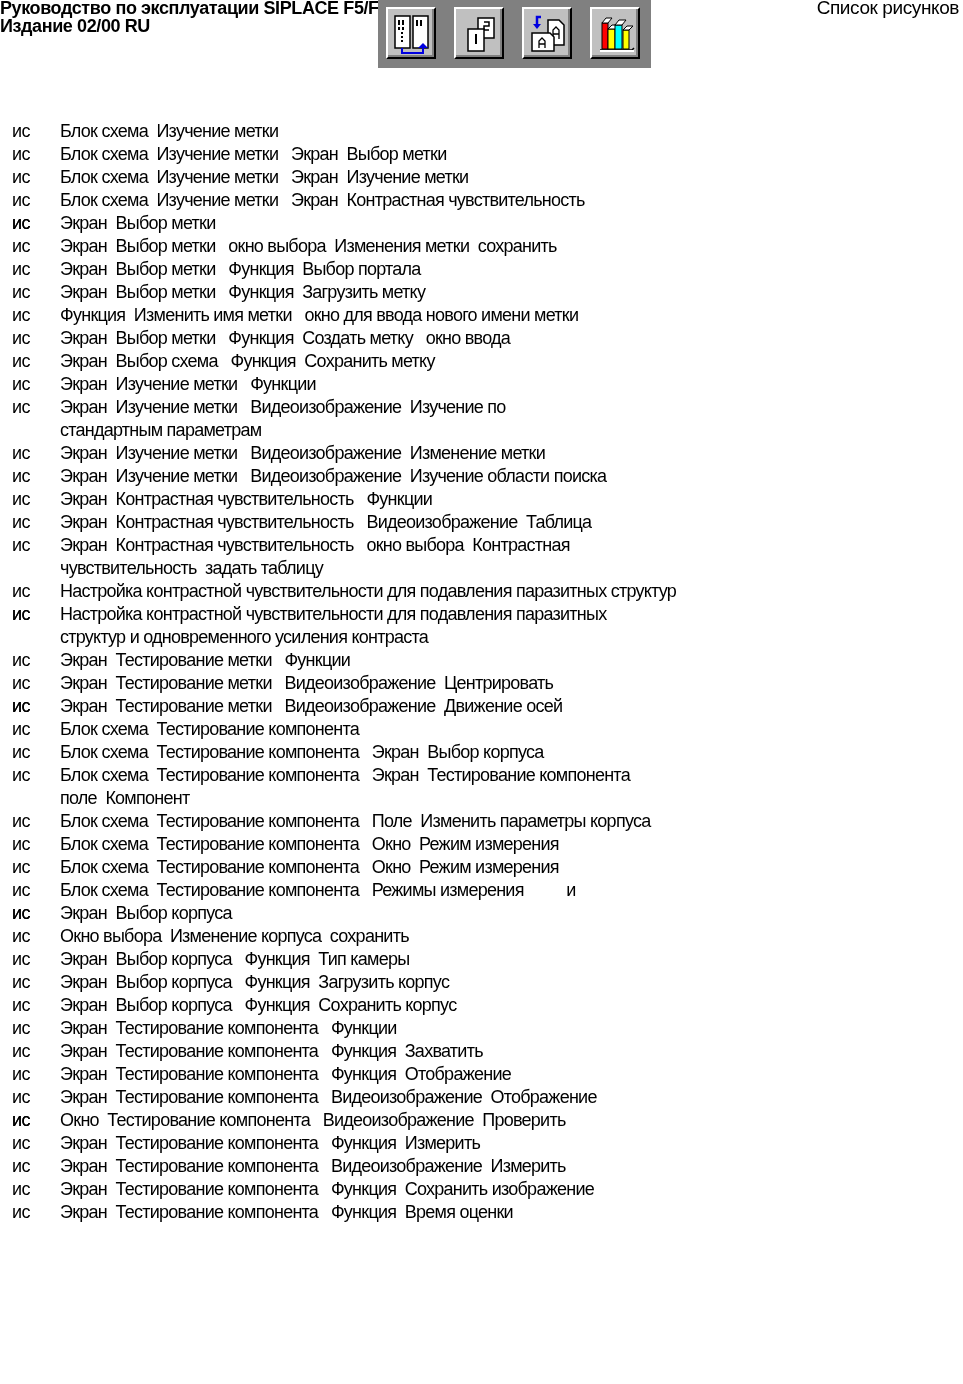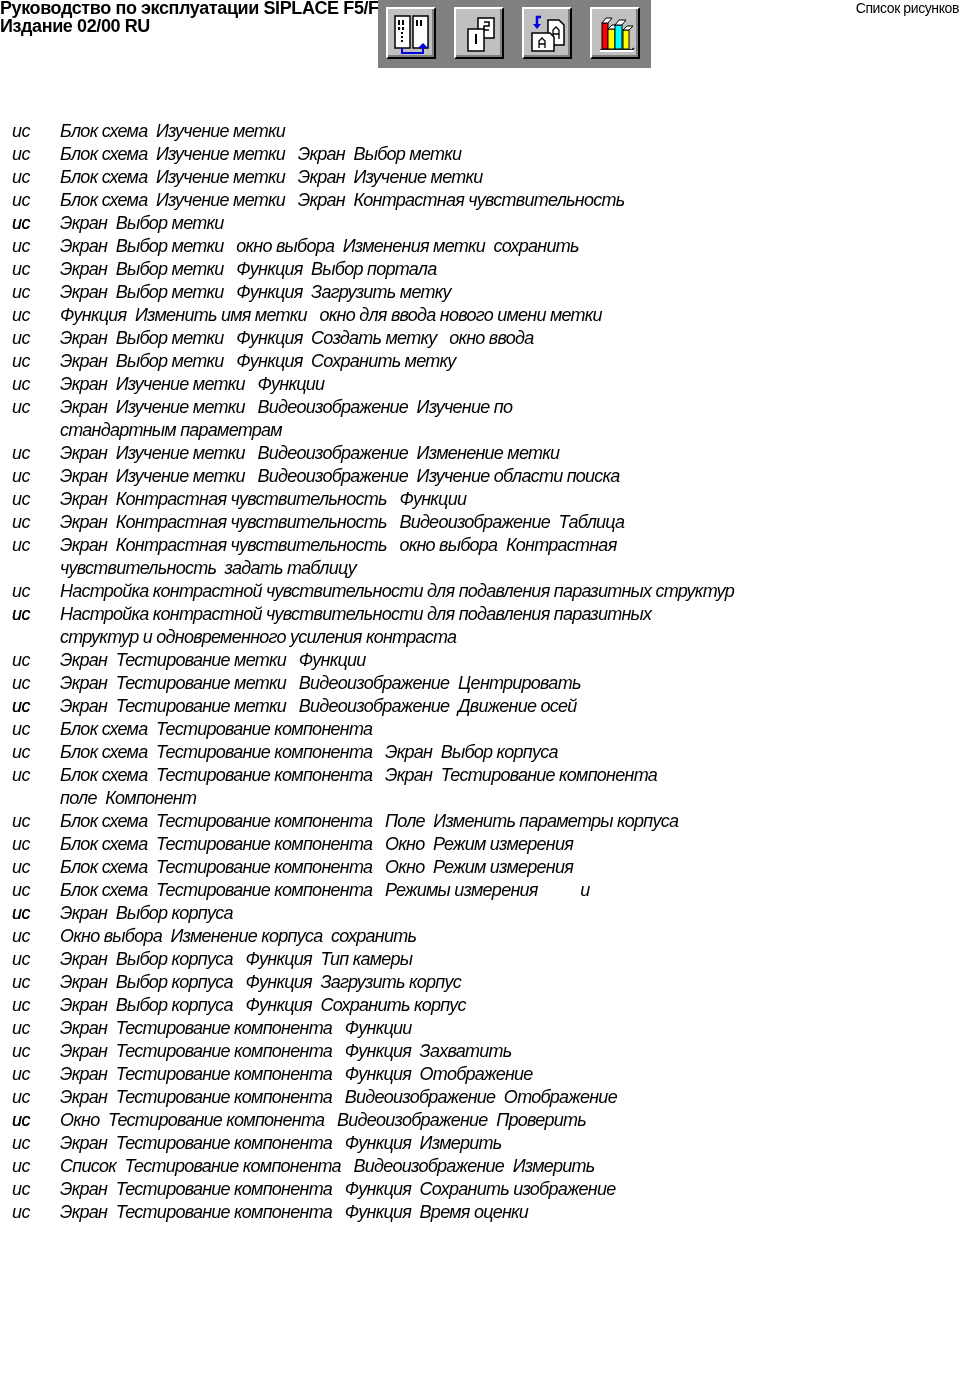--- a/index.html
+++ b/index.html
@@ -6,37 +6,37 @@
     body {
       width: 963px; height: 1384px; position: relative; overflow: hidden;
       font-family: "Liberation Sans", sans-serif; color: #000;
     }
     .hdr-left {
       position: absolute; left: 0; top: -1px;
       font-size: 18px; line-height: 18px; letter-spacing: -0.4px; font-weight: bold;
     }
     .hdr-right {
       position: absolute; right: 4px; top: -1px;
-      font-size: 14px; line-height: 18px; letter-spacing: -0.4px;
+      font-size: 19px; line-height: 18px; letter-spacing: -0.4px;
     }
     .toolbar {
       position: absolute; left: 378px; top: 0; width: 273px; height: 68px;
       background: #808080;
     }
     .tb-btn {
       position: absolute; top: 7px; width: 50px; height: 52px;
       background: #c0c0c0;
       border-top: 2px solid #ffffff; border-left: 2px solid #ffffff;
       border-right: 2px solid #000000; border-bottom: 2px solid #000000;
       box-shadow: inset -2px -2px 0 #808080;
       box-sizing: border-box;
     }
     .tb-btn svg { position: absolute; left: 4px; top: 4px; }
     .list { position: absolute; left: 0; top: 120px; width: 963px; }
-    .row { position: relative; font-style: italic; }
+    .row { position: relative; }
     .row .lbl {
       position: absolute; left: 12px; top: 0;
       font-size: 18px; line-height: 23px; letter-spacing: -0.6px;
     }
     .row .desc {
       margin-left: 60px; width: 720px;
       font-size: 18px; line-height: 23px; letter-spacing: -0.75px;
       white-space: pre-wrap;
     }
   </style>
@@ -140,21 +140,21 @@
     <div class="row">
       <span class="lbl">ис</span>
       <div class="desc">Функция  Изменить имя метки   окно для ввода нового имени метки</div>
     </div>
     <div class="row">
       <span class="lbl">ис</span>
       <div class="desc">Экран  Выбор метки   Функция  Создать метку   окно ввода</div>
     </div>
     <div class="row">
       <span class="lbl">ис</span>
-      <div class="desc">Экран  Выбор метки   Функция  Сохранить метку</div>
+      <div class="desc">Экран  Выбор схема   Функция  Сохранить метку</div>
     </div>
     <div class="row">
       <span class="lbl">ис</span>
       <div class="desc">Экран  Изучение метки   Функции</div>
     </div>
     <div class="row">
       <span class="lbl">ис</span>
       <div class="desc">Экран  Изучение метки   Видеоизображение  Изучение по
 стандартным параметрам</div>
     </div>
@@ -280,21 +280,21 @@
     <div class="row">
       <span class="lbl">ис</span>
       <div class="desc">Окно  Тестирование компонента   Видеоизображение  Проверить</div>
     </div>
     <div class="row">
       <span class="lbl">ис</span>
       <div class="desc">Экран  Тестирование компонента   Функция  Измерить</div>
     </div>
     <div class="row">
       <span class="lbl">ис</span>
-      <div class="desc">Список  Тестирование компонента   Видеоизображение  Измерить</div>
+      <div class="desc">Экран  Тестирование компонента   Видеоизображение  Измерить</div>
     </div>
     <div class="row">
       <span class="lbl">ис</span>
       <div class="desc">Экран  Тестирование компонента   Функция  Сохранить изображение</div>
     </div>
     <div class="row">
       <span class="lbl">ис</span>
       <div class="desc">Экран  Тестирование компонента   Функция  Время оценки</div>
     </div>
   </div>

